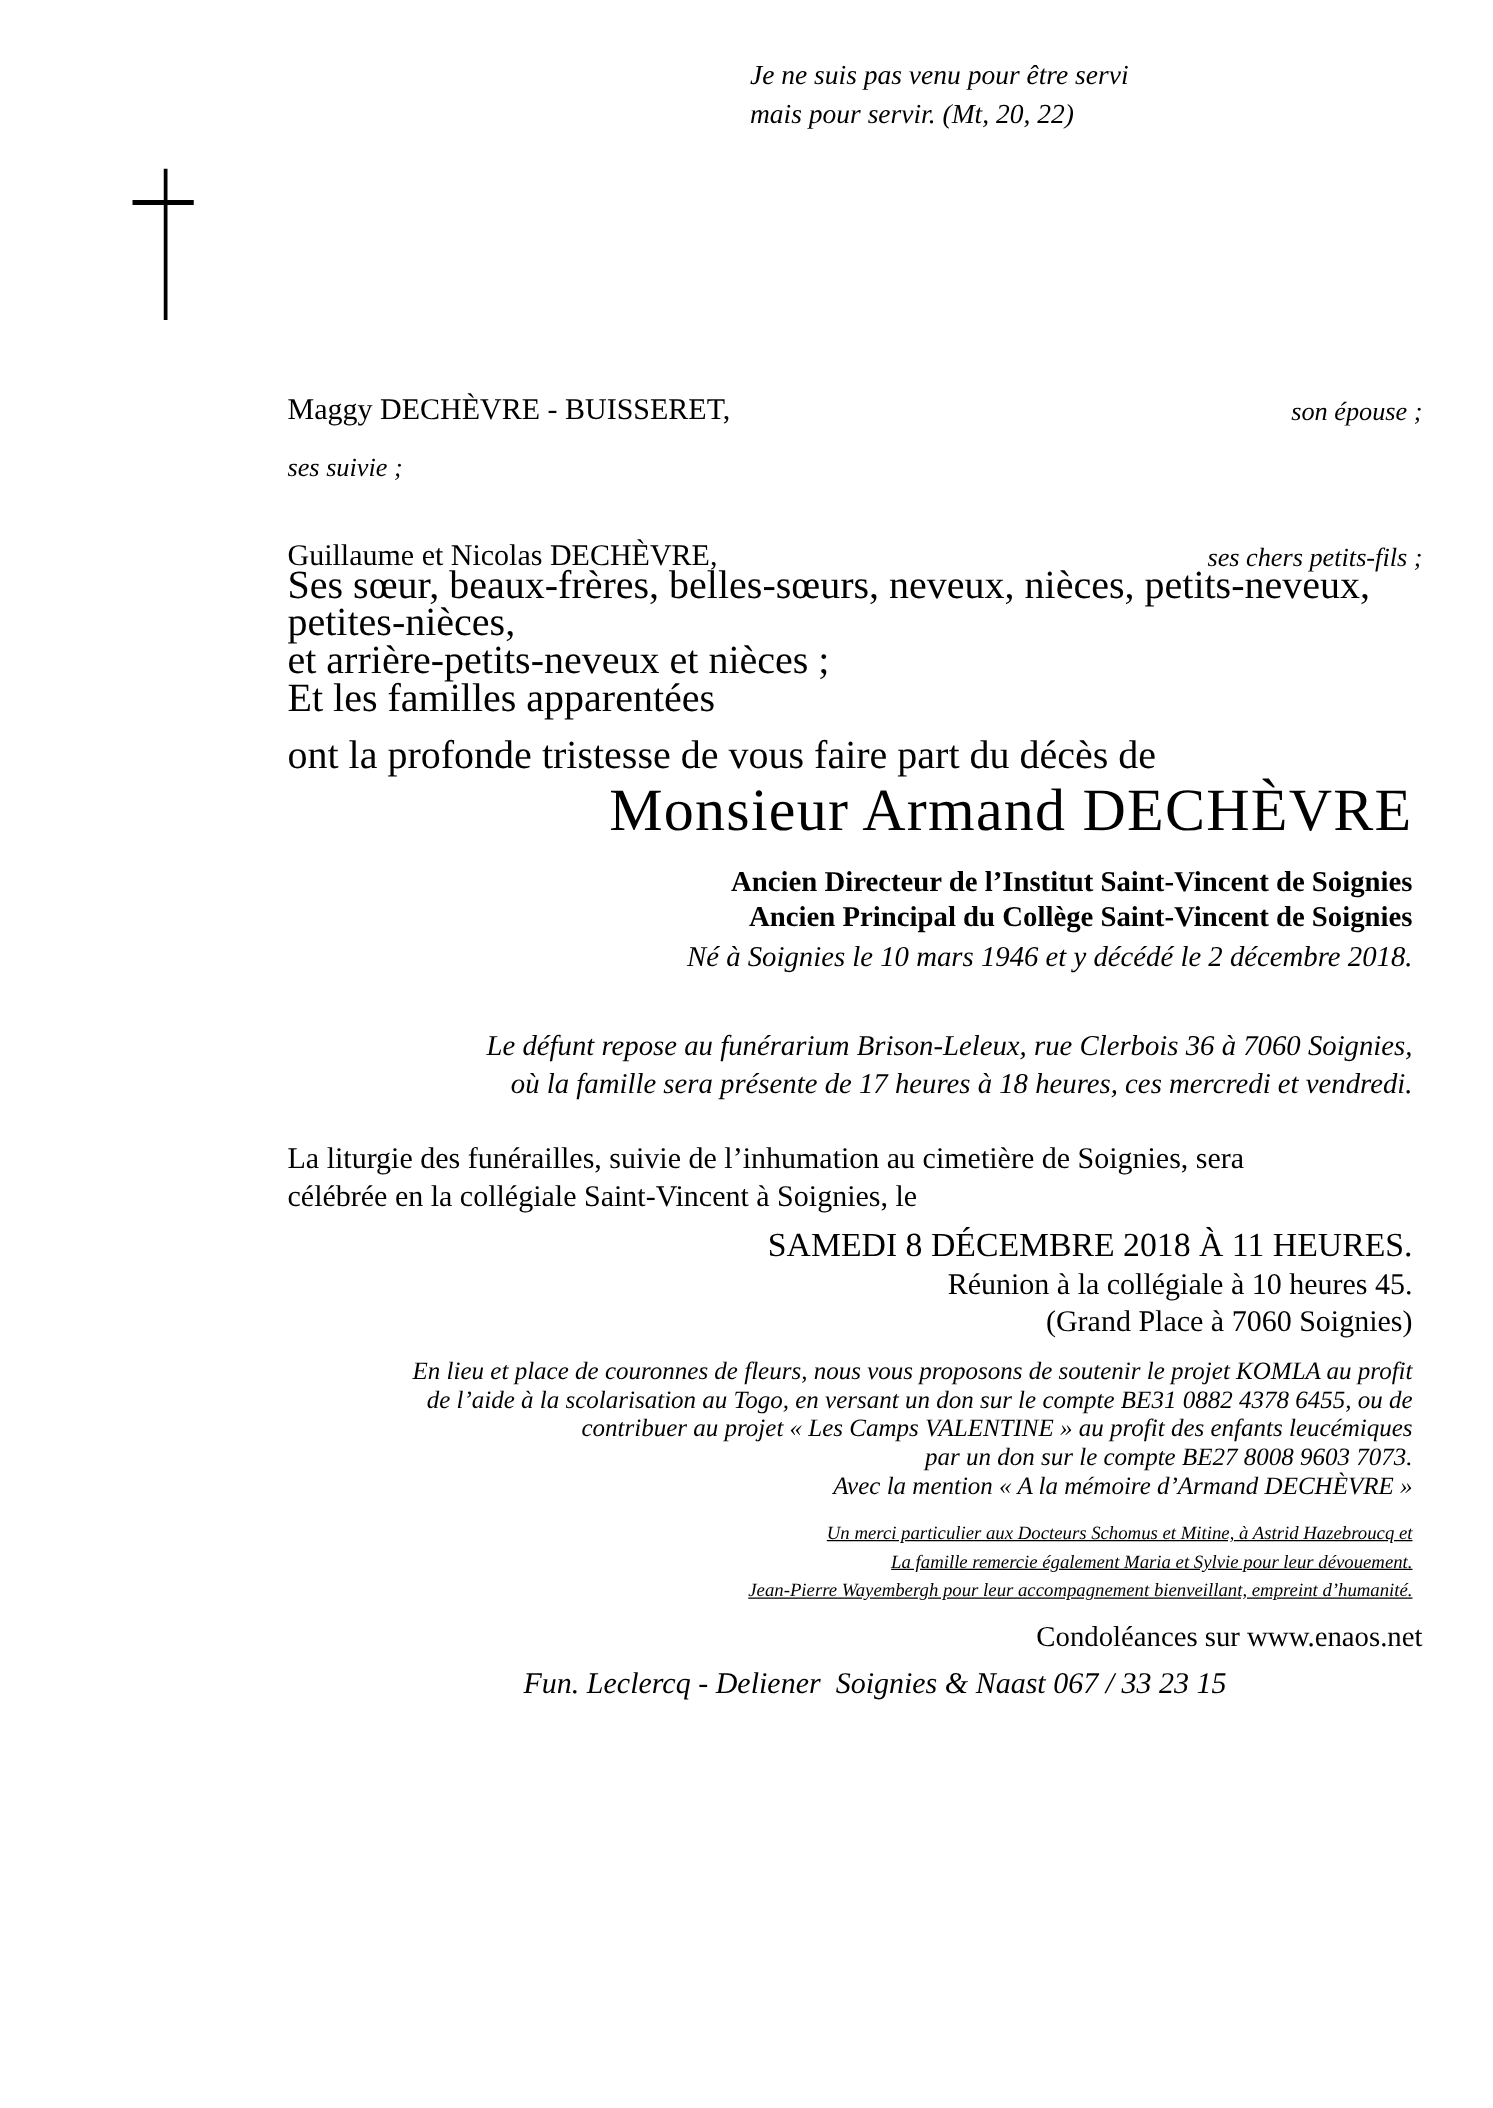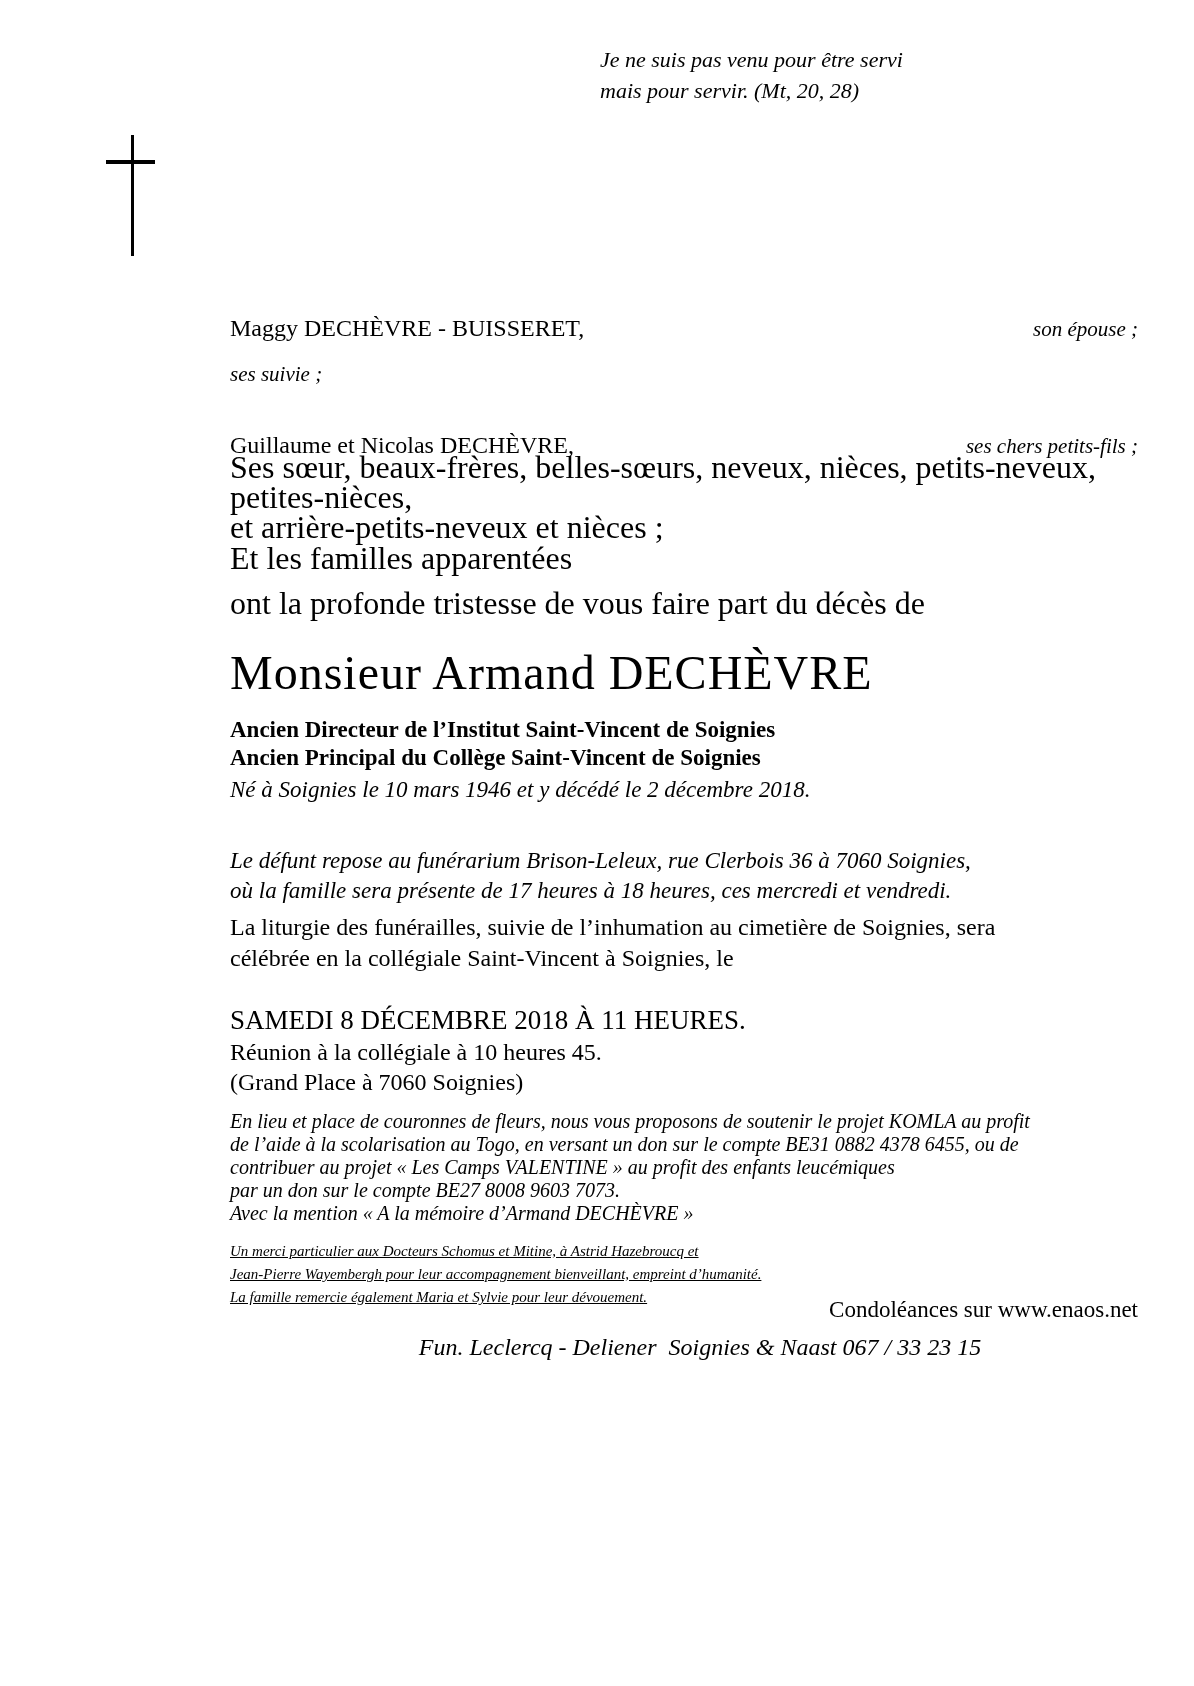--- a/index.html
+++ b/index.html
@@ -33,21 +33,21 @@
     left: 230px; width: 908px;
     display: flex;
     justify-content: space-between;
     align-items: flex-end;
   }
   .frow .names { font-size: 24px; line-height: 29px; }
   .frow .relation { font-style: italic; font-size: 21px; line-height: 27px; white-space: nowrap; margin-top: 20px; }
 
   .bodytext { font-size: 32px; line-height: 30px; }
 
-  .centercol { left: 230px; width: 900px; text-align: left; margin-top: 24px; }
+  .centercol { left: 230px; width: 900px; text-align: right; }
 
   .main-title { font-size: 48px; line-height: 54px; letter-spacing: 1px; }
   .subtitle { font-size: 23px; line-height: 28px; font-weight: bold; }
   .dates { font-size: 23px; line-height: 28px; font-style: italic; }
 
   .repose { font-style: italic; font-size: 23px; line-height: 30px; }
 
   .liturgy { font-size: 24px; line-height: 31px; }
 
   .cer-date { font-size: 27px; line-height: 32px; }
@@ -61,21 +61,21 @@
     left: 280px; width: 840px; text-align: center;
     font-style: italic; font-size: 24px; line-height: 30px;
     white-space: pre;
   }
 </style>
 </head>
 <body>
 
 <div class="abs quote">
   <div>Je ne suis pas venu pour être servi</div>
-  <div>mais pour servir. (Mt, 20, 28)</div>
+  <div>mais pour servir. (Mt, 20, 22)</div>
 </div>
 
 <div class="abs cross">
   <div class="vbar"></div>
   <div class="hbar"></div>
 </div>
 
 <div class="abs frow" style="top:296px;">
   <div class="names">
     <div>Maggy DECHÈVRE - BUISSERET,</div>
@@ -125,18 +125,18 @@
 <div class="abs centercol donation" style="top:1086px;">
   <div>En lieu et place de couronnes de fleurs, nous vous proposons de soutenir le projet KOMLA au profit</div>
   <div>de l’aide à la scolarisation au Togo, en versant un don sur le compte BE31 0882 4378 6455, ou de</div>
   <div>contribuer au projet « Les Camps VALENTINE » au profit des enfants leucémiques</div>
   <div>par un don sur le compte BE27 8008 9603 7073.</div>
   <div>Avec la mention « A la mémoire d’Armand DECHÈVRE »</div>
 </div>
 
 <div class="abs centercol thanks" style="top:1216px;">
   <div>Un merci particulier aux Docteurs Schomus et Mitine, à Astrid Hazebroucq et</div>
+  <div>La famille remercie également Maria et Sylvie pour leur dévouement.</div>
   <div>Jean-Pierre Wayembergh pour leur accompagnement bienveillant, empreint d’humanité.</div>
-  <div>La famille remercie également Maria et Sylvie pour leur dévouement.</div>
 </div>
 
 <div class="abs condolences" style="top:1296px;">Condoléances sur www.enaos.net</div>
 <div class="abs funhome" style="top:1332px;">Fun. Leclercq - Deliener  Soignies &amp; Naast 067 / 33 23 15</div>
 
 </body></html>

